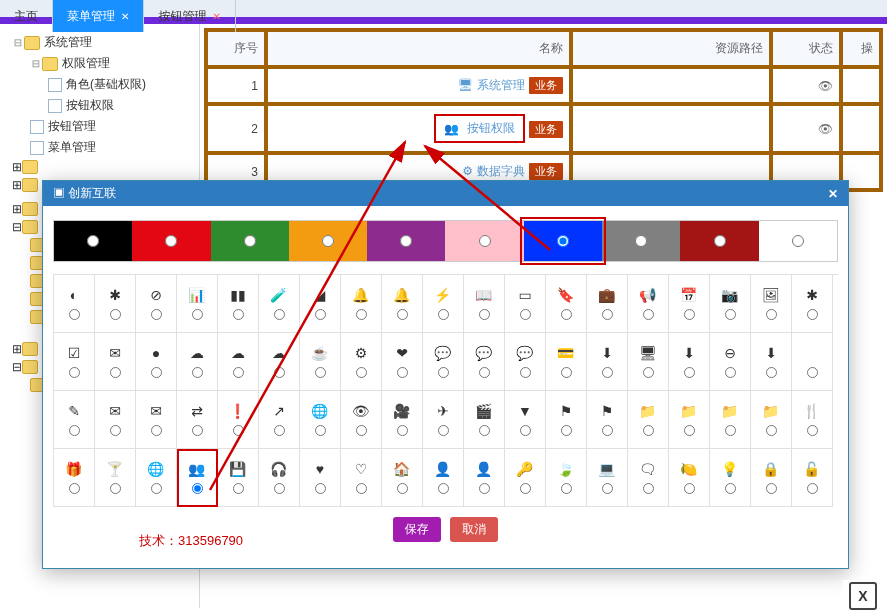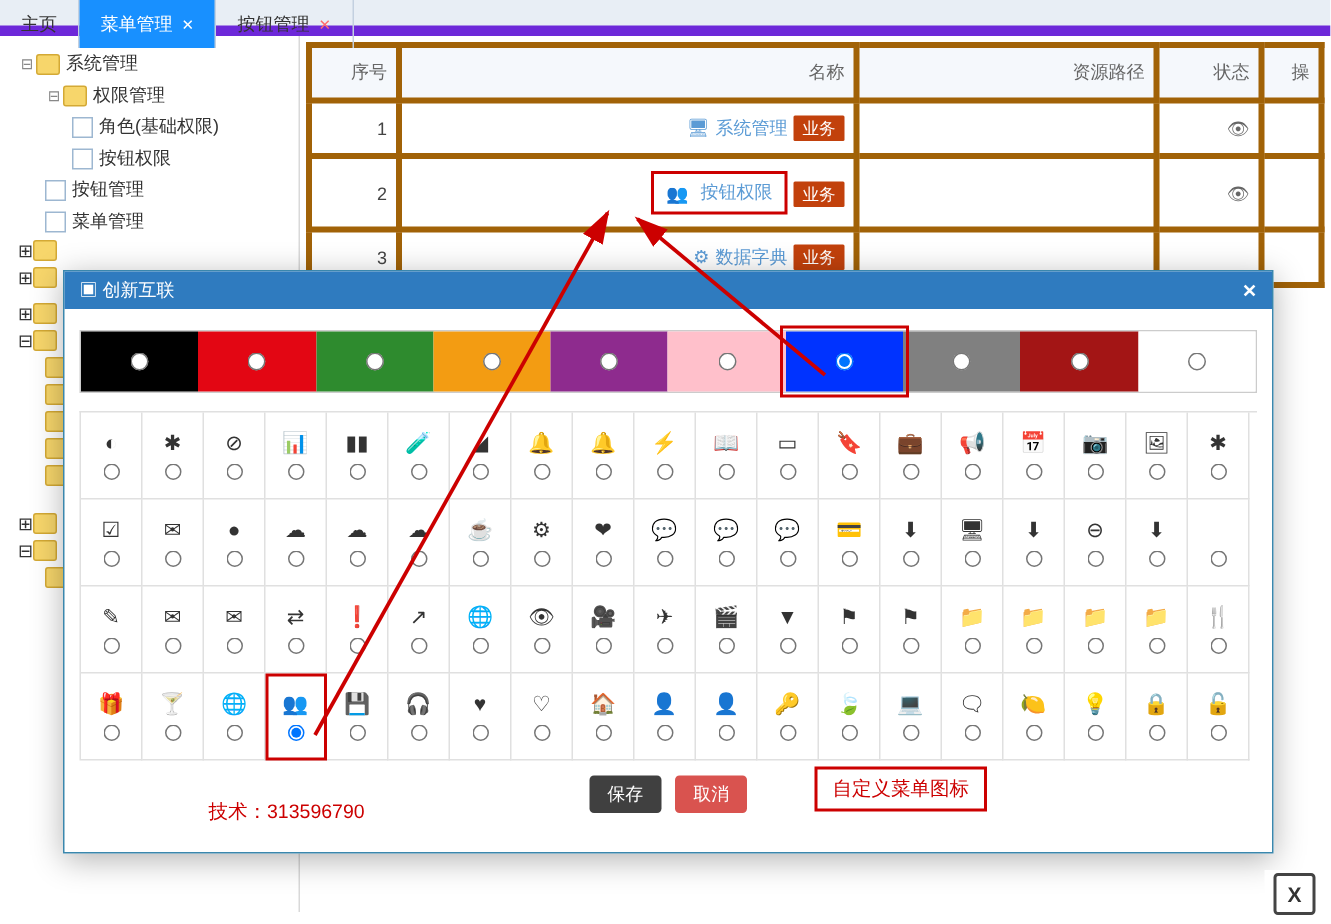--- a/index.html
+++ b/index.html
@@ -53,21 +53,21 @@
 .icon-grid { margin-top: 12px; border-top: 1px solid #e0e0e0; border-left: 1px solid #e0e0e0; }
 .icon-row { display: flex; }
 .icon-cell { width: 41px; height: 58px; border-right: 1px solid #e0e0e0; border-bottom: 1px solid #e0e0e0; display: flex; flex-direction: column; align-items: center; justify-content: center; gap: 6px; cursor: pointer; }
 .icon-cell .glyph { font-size: 14px; color: #333; height: 16px; }
 .icon-cell input[type=radio] { width: 11px; height: 11px; }
 .icon-cell.sel { outline: 2px solid #cc0000; outline-offset: -2px; }
 
 
 .modal-foot { text-align: center; padding: 10px 0 16px; position: relative; }
 .btn { padding: 4px 12px; border: none; border-radius: 3px; font-size: 12px; margin: 0 3px; cursor: pointer; color: #fff; }
-.btn-primary { background: #404040; }
+.btn-primary { background: #a21caf; }
 .btn-danger { background: #d9534f; }
 .custom-label { position: absolute; right: 180px; top: 4px; border: 2px solid #cc0000; padding: 4px 10px; color: #cc0000; font-size: 13px; }
 .tech-label { position: absolute; left: 86px; bottom: 8px; color: #cc0000; font-size: 13px; }
 
 
 .arrow { position: absolute; pointer-events: none; z-index: 50; }
 
 
 .watermark { position: absolute; right: 4px; bottom: 4px; display: flex; align-items: center; gap: 6px; background: rgba(255,255,255,0.9); padding: 2px 6px; }
 .watermark .logo { width: 28px; height: 28px; border: 2px solid #444; border-radius: 3px; display: flex; align-items: center; justify-content: center; font-weight: bold; font-size: 14px; }
@@ -549,21 +549,20 @@
           <label class="icon-cell">
             <span class="glyph">🔓</span>
             <input type="radio" name="icon" style="">
           </label>
         </div>
       </div>
 
     <div class="modal-foot">
       <button class="btn btn-primary">保存</button>
       <button class="btn btn-danger">取消</button>
-      <span class="custom-label">自定义菜单图标</span>
       <span class="tech-label">技术：313596790</span>
     </div>
   </div>
 </div>
 
 <svg class="arrow" style="top:120px; left:180px;" width="400" height="400">
   <defs>
       <marker id="ah" markerWidth="10" markerHeight="10" refX="8" refY="3" orient="auto">
         <path d="M0,0 L0,6 L9,3 z" fill="#cc0000"></path>
       </marker>

